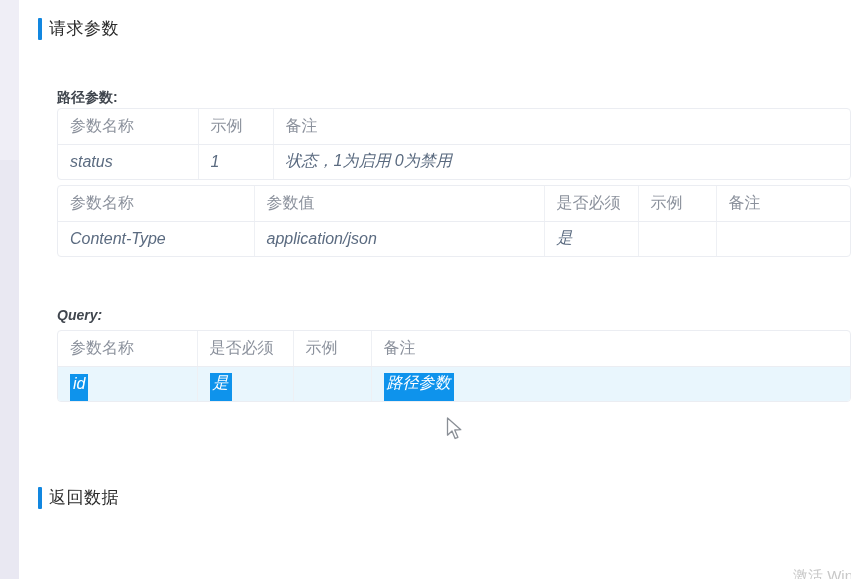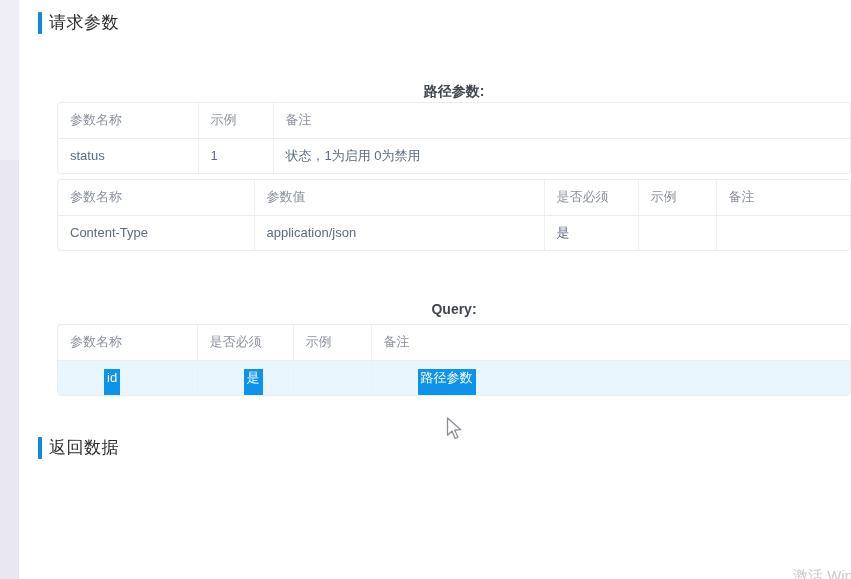--- a/index.html
+++ b/index.html
@@ -24,45 +24,45 @@
     font-family:"Liberation Sans","DejaVu Sans",sans-serif;
   }
   .left-strip{
     position:absolute;left:0;top:0;width:19px;height:579px;
     background:var(--strip);
   }
   .left-strip .strip-top{
     position:absolute;left:0;top:0;width:19px;height:160px;
     background:var(--strip-top);
   }
-  .content{position:absolute;left:38px;top:4px;right:0;}
+  .content{position:absolute;left:38px;top:10px;right:0;}
   .section-title{display:flex;align-items:center;height:23px;}
   .section-title .bar{width:4px;height:22px;background:var(--accent);margin-right:7px;border-radius:1px;flex:0 0 auto;}
   .section-title .txt{font-size:17px;color:var(--title-text);font-weight:400;letter-spacing:.5px;}
   .section-title.req{margin-top:7px;}
-  .section-title.resp{margin-top:40px;}
-  .sub-label{margin-left:19px;font-size:14px;font-weight:700;color:var(--label-text);line-height:17px;text-align:center;}
+  .section-title.resp{margin-top:84px;}
+  .sub-label{margin-left:19px;font-size:14px;font-weight:700;color:var(--label-text);line-height:17px;}
   .sub-label.path{margin-top:49px;}
   .sub-label.headers{margin-top:48px;}
-  .sub-label.query{margin-top:50px;}
+  .sub-label.query{margin-top:50px;font-style:italic;}
   .tblwrap{margin-left:19px;border:1px solid var(--border);border-radius:4px;overflow:hidden;}
   .tblwrap.path{margin-top:2px;}
   .tblwrap.headers{margin-top:5px;}
   .tblwrap.query{margin-top:6px;}
   table{width:100%;border-collapse:collapse;table-layout:fixed;}
   th,td{
     height:35px;padding:0 12px;text-align:left;vertical-align:middle;
-    font-size:13px;white-space:nowrap;overflow:hidden;
+    font-size:16px;white-space:nowrap;overflow:hidden;
     border-right:1px solid var(--border-in);
   }
   th:last-child,td:last-child{border-right:none;}
   thead th{border-bottom:1px solid var(--border);color:var(--th-text);font-weight:400;}
-  td{color:var(--td-text);}
+  td{color:var(--td-text);font-style:italic;}
   tr.hl td{background:var(--rowhl);}
-  .sel{background:var(--sel);color:#ffffff;padding:1px 3px 20px 3px;margin-left:34px;}
+  .sel{background:var(--sel);color:#ffffff;padding:1px 3px 20px 3px;}
   
   .t-path   th:nth-child(1){width:140px;} .t-path   th:nth-child(2){width:75px;}
   .t-headers th:nth-child(1){width:196px;} .t-headers th:nth-child(2){width:290px;font-family:Liberation Serif, serif;}
   .t-headers th:nth-child(3){width:94px;}  .t-headers th:nth-child(4){width:78px;}
   .t-query  th:nth-child(1){width:139px;} .t-query  th:nth-child(2){width:96px;}
   .t-query  th:nth-child(3){width:78px;}
   .cursor{position:absolute;left:446px;top:417px;width:18px;height:24px;pointer-events:none;}
   .watermark{
     position:absolute;left:793px;top:567px;width:120px;
     font-size:15px;color:#c8c8c8;white-space:nowrap;

